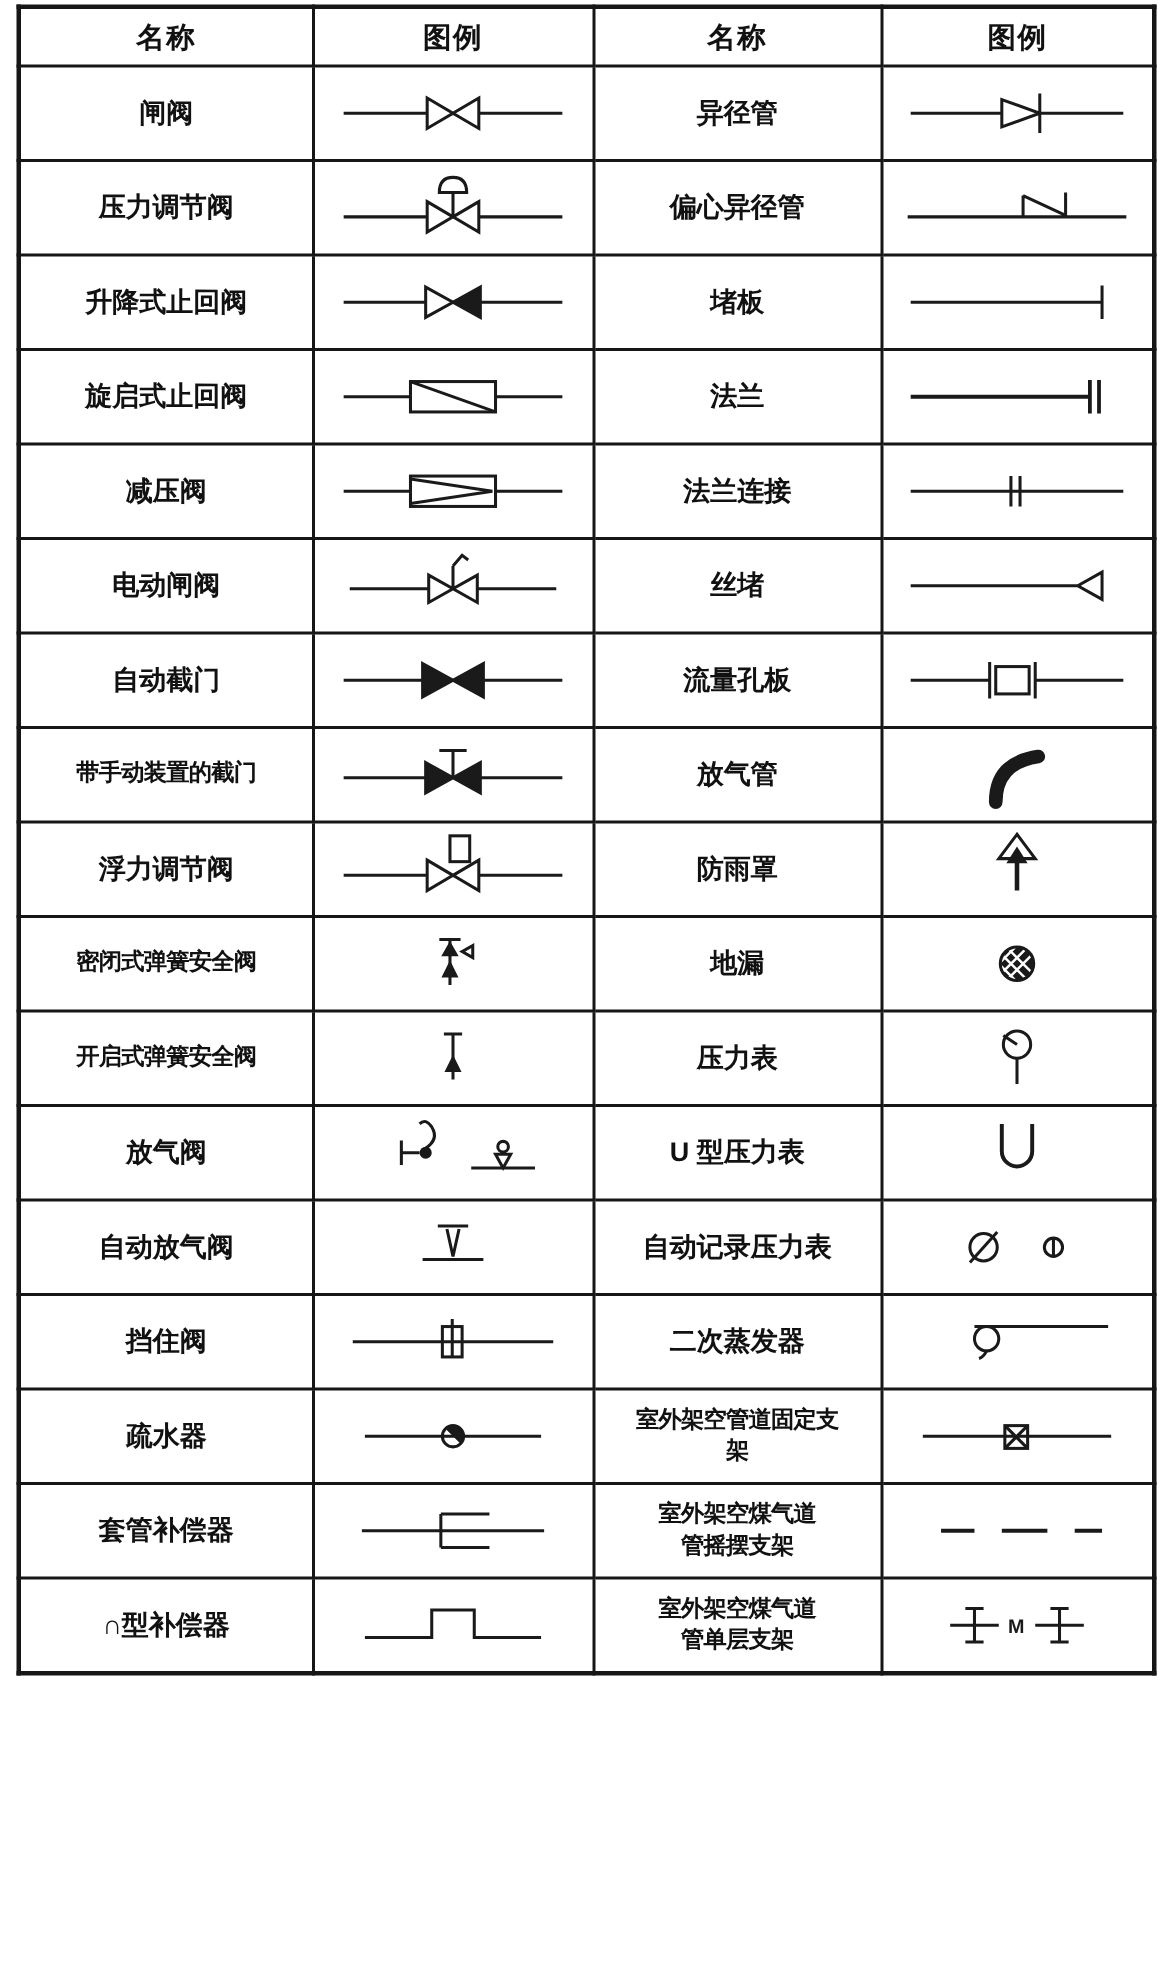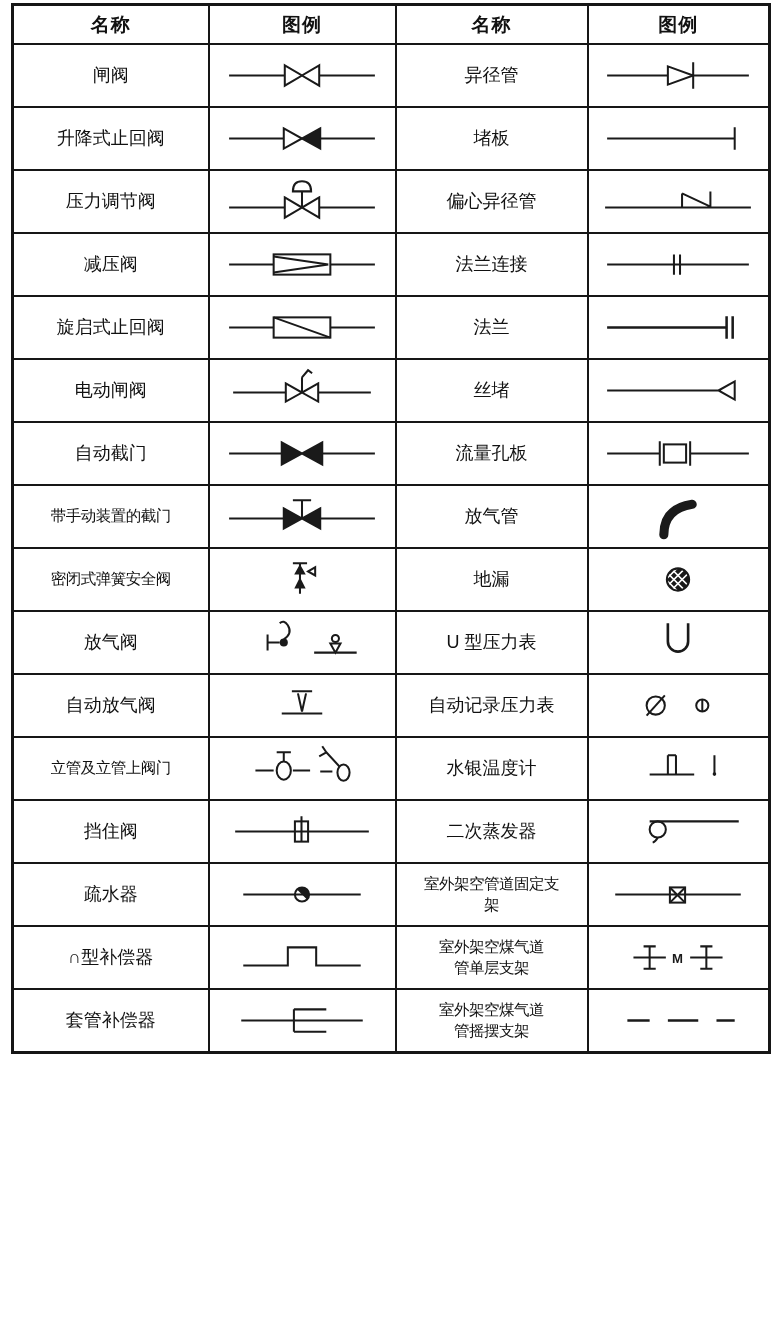--- a/index.html
+++ b/index.html
@@ -3,21 +3,21 @@
 <meta charset="utf-8">
 <style>
   html,body{margin:0;padding:0;background:#ffffff;}
   body{width:779px;height:1317px;font-family:"Liberation Sans","DejaVu Sans",sans-serif;color:#111;}
   .wrap{padding:3px 10px 0 11px;}
   table{border-collapse:collapse;table-layout:fixed;width:757px;border:3px solid #161616;}
   col.c1{width:196px;}col.c2{width:187px;}col.c3{width:192px;}col.c4{width:182px;}
   th,td{border:2px solid #161616;text-align:center;vertical-align:middle;padding:0;overflow:hidden;}
   thead th{height:37px;font-size:19px;font-weight:bold;letter-spacing:1px;}
   tbody td{height:61px;}
-  .name{font-weight:normal;font-size:18px;line-height:1.35;}
+  .name{font-weight:bold;font-size:18px;line-height:1.35;}
   .name.small{font-size:15.5px;letter-spacing:-0.5px;}
   .symcell svg{display:block;margin:0 auto;}
 </style>
 </head>
 <body>
 
 <div class="wrap">
   <table>
     <colgroup>
         <col class="c1">
@@ -47,53 +47,72 @@
             <div class="name">异径管</div>
           </td>
           <td class="symcell">
             <svg width="162" height="57" viewBox="0 0 160 56" xmlns="http://www.w3.org/2000/svg">
               <path stroke="#1a1a1a" stroke-width="2" fill="none" d="M10,28H70 M70,19L95,28L70,37Z M95,15V41 M95,28H150"></path>
             </svg>
           </td>
         </tr>
         <tr>
           <td>
+            <div class="name">压力调节阀</div>
+          </td>
+          <td class="symcell">
+            <svg width="162" height="57" viewBox="0 0 160 56" xmlns="http://www.w3.org/2000/svg">
+              <path stroke="#1a1a1a" stroke-width="2" fill="none" d="M8,34H63 M97,34H152 M63,24L80,34L63,44Z M97,24L80,34L97,44Z M80,34V18"></path>
+              <path stroke="#1a1a1a" stroke-width="2" fill="none" d="M71,18Q71,8 80,8Q89,8 89,18Z"></path>
+            </svg>
+          </td>
+          <td>
+            <div class="name">偏心异径管</div>
+          </td>
+          <td class="symcell">
+            <svg width="162" height="57" viewBox="0 0 160 56" xmlns="http://www.w3.org/2000/svg">
+              <path stroke="#1a1a1a" stroke-width="2" fill="none" d="M8,34H152 M84,34V20 M84,20L112,33 M112,34V18"></path>
+            </svg>
+          </td>
+        </tr>
+        <tr>
+          <td>
             <div class="name">升降式止回阀</div>
           </td>
           <td class="symcell">
             <svg width="162" height="57" viewBox="0 0 160 56" xmlns="http://www.w3.org/2000/svg">
               <path stroke="#1a1a1a" stroke-width="2" fill="none" d="M8,28H62 M98,28H152 M62,18L80,28L62,38Z"></path>
               <path stroke="#1a1a1a" stroke-width="2" fill="#1a1a1a" d="M98,18L80,28L98,38Z"></path>
             </svg>
           </td>
           <td>
             <div class="name">堵板</div>
           </td>
           <td class="symcell">
             <svg width="162" height="57" viewBox="0 0 160 56" xmlns="http://www.w3.org/2000/svg">
               <path stroke="#1a1a1a" stroke-width="2" fill="none" d="M10,28H136 M136,17V39"></path>
             </svg>
           </td>
         </tr>
         <tr>
           <td>
-            <div class="name">压力调节阀</div>
-          </td>
-          <td class="symcell">
-            <svg width="162" height="57" viewBox="0 0 160 56" xmlns="http://www.w3.org/2000/svg">
-              <path stroke="#1a1a1a" stroke-width="2" fill="none" d="M8,34H63 M97,34H152 M63,24L80,34L63,44Z M97,24L80,34L97,44Z M80,34V18"></path>
-              <path stroke="#1a1a1a" stroke-width="2" fill="none" d="M71,18Q71,8 80,8Q89,8 89,18Z"></path>
-            </svg>
-          </td>
-          <td>
-            <div class="name">偏心异径管</div>
-          </td>
-          <td class="symcell">
-            <svg width="162" height="57" viewBox="0 0 160 56" xmlns="http://www.w3.org/2000/svg">
-              <path stroke="#1a1a1a" stroke-width="2" fill="none" d="M8,34H152 M84,34V20 M84,20L112,33 M112,34V18"></path>
+            <div class="name">旋启式止回阀</div>
+          </td>
+          <td class="symcell">
+            <svg width="162" height="57" viewBox="0 0 160 56" xmlns="http://www.w3.org/2000/svg">
+              <path stroke="#1a1a1a" stroke-width="2" fill="none" d="M8,28H52 M108,28H152 M52,18L108,38"></path>
+              <rect x="52" y="18" width="56" height="20" stroke="#1a1a1a" stroke-width="2" fill="none"></rect>
+            </svg>
+          </td>
+          <td>
+            <div class="name">法兰</div>
+          </td>
+          <td class="symcell">
+            <svg width="162" height="57" viewBox="0 0 160 56" xmlns="http://www.w3.org/2000/svg">
+              <path stroke="#1a1a1a" stroke-width="2.5" fill="none" d="M10,28H128 M128,17V39 M134,17V39"></path>
             </svg>
           </td>
         </tr>
         <tr>
           <td>
             <div class="name">减压阀</div>
           </td>
           <td class="symcell">
             <svg width="162" height="57" viewBox="0 0 160 56" xmlns="http://www.w3.org/2000/svg">
               <path stroke="#1a1a1a" stroke-width="2" fill="none" d="M8,28H52 M108,28H152 M52,20L106,28 M52,36L106,28"></path>
@@ -104,39 +123,20 @@
             <div class="name">法兰连接</div>
           </td>
           <td class="symcell">
             <svg width="162" height="57" viewBox="0 0 160 56" xmlns="http://www.w3.org/2000/svg">
               <path stroke="#1a1a1a" stroke-width="2" fill="none" d="M10,28H150 M76,18V38 M82,18V38"></path>
             </svg>
           </td>
         </tr>
         <tr>
           <td>
-            <div class="name">旋启式止回阀</div>
-          </td>
-          <td class="symcell">
-            <svg width="162" height="57" viewBox="0 0 160 56" xmlns="http://www.w3.org/2000/svg">
-              <path stroke="#1a1a1a" stroke-width="2" fill="none" d="M8,28H52 M108,28H152 M52,18L108,38"></path>
-              <rect x="52" y="18" width="56" height="20" stroke="#1a1a1a" stroke-width="2" fill="none"></rect>
-            </svg>
-          </td>
-          <td>
-            <div class="name">法兰</div>
-          </td>
-          <td class="symcell">
-            <svg width="162" height="57" viewBox="0 0 160 56" xmlns="http://www.w3.org/2000/svg">
-              <path stroke="#1a1a1a" stroke-width="2.5" fill="none" d="M10,28H128 M128,17V39 M134,17V39"></path>
-            </svg>
-          </td>
-        </tr>
-        <tr>
-          <td>
             <div class="name">电动闸阀</div>
           </td>
           <td class="symcell">
             <svg width="162" height="57" viewBox="0 0 160 56" xmlns="http://www.w3.org/2000/svg">
               <path stroke="#1a1a1a" stroke-width="2" fill="none" d="M12,30H64 M96,30H148 M64,21L80,30L64,39Z M96,21L80,30L96,39Z M80,30V15 M80,15L86,8L90,11"></path>
             </svg>
           </td>
           <td>
             <div class="name">丝堵</div>
           </td>
@@ -175,20 +175,41 @@
               <path stroke="#1a1a1a" stroke-width="2" fill="none" d="M8,30H62 M98,30H152 M80,30V12 M71,12H89"></path>
               <path stroke="#1a1a1a" stroke-width="2" fill="#1a1a1a" d="M62,20L80,30L62,40Z M98,20L80,30L98,40Z"></path>
             </svg>
           </td>
           <td>
             <div class="name">放气管</div>
           </td>
           <td class="symcell">
             <svg width="162" height="57" viewBox="0 0 160 56" xmlns="http://www.w3.org/2000/svg">
               <path stroke="#1a1a1a" stroke-width="9" stroke-linecap="round" fill="none" d="M66,46C66,30 74,19 94,16"></path>
+            </svg>
+          </td>
+        </tr>
+        <tr>
+          <td>
+            <div class="name">浮力调节阀</div>
+          </td>
+          <td class="symcell">
+            <svg width="162" height="57" viewBox="0 0 160 56" xmlns="http://www.w3.org/2000/svg">
+              <path stroke="#1a1a1a" stroke-width="2" fill="none" d="M8,32H63 M97,32H152 M63,22L80,32L63,42Z M97,22L80,32L97,42Z"></path>
+              <rect x="78" y="6" width="13" height="17" stroke="#1a1a1a" stroke-width="2" fill="none"></rect>
+            </svg>
+          </td>
+          <td>
+            <div class="name">防雨罩</div>
+          </td>
+          <td class="symcell">
+            <svg width="162" height="57" viewBox="0 0 160 56" xmlns="http://www.w3.org/2000/svg">
+              <path stroke="#1a1a1a" stroke-width="2" fill="none" d="M80,5L68,21H92Z"></path>
+              <path stroke="#1a1a1a" stroke-width="3" fill="none" d="M80,42V22"></path>
+              <path fill="#1a1a1a" d="M80,13L73,24H87Z"></path>
             </svg>
           </td>
         </tr>
         <tr>
           <td>
             <div class="name small">密闭式弹簧安全阀</div>
           </td>
           <td class="symcell">
             <svg width="162" height="57" viewBox="0 0 160 56" xmlns="http://www.w3.org/2000/svg">
               <path stroke="#1a1a1a" stroke-width="2" fill="none" d="M78,12V42 M71,12H85"></path>
@@ -209,20 +230,40 @@
               <circle cx="80" cy="28" r="11" fill="#1a1a1a"></circle>
               <g clip-path="url(#fdclip)" stroke="#ffffff" stroke-width="1.6">
                 <path d="M60,36L92,4 M68,44L100,12 M64,40L96,8 M60,20L92,52 M68,12L100,44 M64,16L96,48"></path>
               </g>
               <circle cx="80" cy="28" r="11" stroke="#1a1a1a" stroke-width="2" fill="none"></circle>
             </svg>
           </td>
         </tr>
         <tr>
           <td>
+            <div class="name small">开启式弹簧安全阀</div>
+          </td>
+          <td class="symcell">
+            <svg width="162" height="57" viewBox="0 0 160 56" xmlns="http://www.w3.org/2000/svg">
+              <path stroke="#1a1a1a" stroke-width="2" fill="none" d="M80,12V42 M74,12H86"></path>
+              <path stroke="#1a1a1a" stroke-width="2" fill="#1a1a1a" d="M80,28L76,36H84Z"></path>
+            </svg>
+          </td>
+          <td>
+            <div class="name">压力表</div>
+          </td>
+          <td class="symcell">
+            <svg width="162" height="57" viewBox="0 0 160 56" xmlns="http://www.w3.org/2000/svg">
+              <circle cx="80" cy="19" r="9" stroke="#1a1a1a" stroke-width="2" fill="none"></circle>
+              <path stroke="#1a1a1a" stroke-width="2" fill="none" d="M80,28V45 M80,19L71,13"></path>
+            </svg>
+          </td>
+        </tr>
+        <tr>
+          <td>
             <div class="name">放气阀</div>
           </td>
           <td class="symcell">
             <svg width="162" height="57" viewBox="0 0 160 56" xmlns="http://www.w3.org/2000/svg">
               <path stroke="#1a1a1a" stroke-width="2" fill="none" d="M46,20V36 M46,28H58"></path>
               <circle cx="62" cy="28" r="4" fill="#1a1a1a"></circle>
               <path stroke="#1a1a1a" stroke-width="2" fill="none" d="M62,25Q71,19 66,11Q62,5 58,9"></path>
               <path stroke="#1a1a1a" stroke-width="2" fill="none" d="M92,38H134 M113,38L108,29H118Z"></path>
               <circle cx="113" cy="24" r="3.5" stroke="#1a1a1a" stroke-width="2" fill="none"></circle>
             </svg>
@@ -252,42 +293,20 @@
             <svg width="162" height="57" viewBox="0 0 160 56" xmlns="http://www.w3.org/2000/svg">
               <circle cx="58" cy="28" r="9" stroke="#1a1a1a" stroke-width="2" fill="none"></circle>
               <path stroke="#1a1a1a" stroke-width="2" fill="none" d="M49,38L67,18"></path>
               <circle cx="104" cy="28" r="6" stroke="#1a1a1a" stroke-width="2" fill="none"></circle>
               <path stroke="#1a1a1a" stroke-width="2" fill="none" d="M104,22V34"></path>
             </svg>
           </td>
         </tr>
         <tr>
           <td>
-            <div class="name small">立管及立管上阀门</div>
-          </td>
-          <td class="symcell">
-            <svg width="162" height="57" viewBox="0 0 160 56" xmlns="http://www.w3.org/2000/svg">
-              <path stroke="#1a1a1a" stroke-width="2" fill="none" d="M34,30H52 M71,30H88 M62,21V12 M55,12H69"></path>
-              <ellipse cx="62" cy="30" rx="7" ry="9" stroke="#1a1a1a" stroke-width="2" fill="none"></ellipse>
-              <path stroke="#1a1a1a" stroke-width="2" fill="none" d="M98,31H110 M117,26L104,12 M104,12L97,16 M104,12L100,6"></path>
-              <ellipse cx="121" cy="32" rx="6" ry="8" stroke="#1a1a1a" stroke-width="2" fill="none"></ellipse>
-            </svg>
-          </td>
-          <td>
-            <div class="name">水银温度计</div>
-          </td>
-          <td class="symcell">
-            <svg width="162" height="57" viewBox="0 0 160 56" xmlns="http://www.w3.org/2000/svg">
-              <path stroke="#1a1a1a" stroke-width="2" fill="none" d="M52,34H96 M70,34V15 M78,34V15 M70,15H78 M116,15V33"></path>
-              <circle cx="116" cy="33.5" r="1.8" fill="#1a1a1a"></circle>
-            </svg>
-          </td>
-        </tr>
-        <tr>
-          <td>
             <div class="name">挡住阀</div>
           </td>
           <td class="symcell">
             <svg width="162" height="57" viewBox="0 0 160 56" xmlns="http://www.w3.org/2000/svg">
               <path stroke="#1a1a1a" stroke-width="2" fill="none" d="M14,28H146 M79.5,13V38"></path>
               <rect x="73" y="18" width="13" height="20" stroke="#1a1a1a" stroke-width="2" fill="none"></rect>
             </svg>
           </td>
           <td>
             <div class="name">二次蒸发器</div>
@@ -315,50 +334,50 @@
           </td>
           <td class="symcell">
             <svg width="162" height="57" viewBox="0 0 160 56" xmlns="http://www.w3.org/2000/svg">
               <path stroke="#1a1a1a" stroke-width="2" fill="none" d="M18,28H142 M72,21L87,36 M87,21L72,36"></path>
               <rect x="72" y="21" width="15" height="15" stroke="#1a1a1a" stroke-width="2" fill="none"></rect>
             </svg>
           </td>
         </tr>
         <tr>
           <td>
+            <div class="name">套管补偿器</div>
+          </td>
+          <td class="symcell">
+            <svg width="162" height="57" viewBox="0 0 160 56" xmlns="http://www.w3.org/2000/svg">
+              <path stroke="#1a1a1a" stroke-width="2" fill="none" d="M20,28H72 M72,17V39 M72,17H104 M72,39H104 M72,28H140"></path>
+            </svg>
+          </td>
+          <td>
+            <div class="name small">室外架空煤气道<br>管摇摆支架</div>
+          </td>
+          <td class="symcell">
+            <svg width="162" height="57" viewBox="0 0 160 56" xmlns="http://www.w3.org/2000/svg">
+              <path stroke="#1a1a1a" stroke-width="2.5" fill="none" d="M30,28H52 M70,28H100 M118,28H136"></path>
+            </svg>
+          </td>
+        </tr>
+        <tr>
+          <td>
             <div class="name">∩型补偿器</div>
           </td>
           <td class="symcell">
             <svg width="162" height="57" viewBox="0 0 160 56" xmlns="http://www.w3.org/2000/svg">
               <path stroke="#1a1a1a" stroke-width="2" fill="none" d="M22,36H66V18H94V36H138"></path>
             </svg>
           </td>
           <td>
             <div class="name small">室外架空煤气道<br>管单层支架</div>
           </td>
           <td class="symcell">
             <svg width="162" height="57" viewBox="0 0 160 56" xmlns="http://www.w3.org/2000/svg">
               <path stroke="#1a1a1a" stroke-width="2" fill="none" d="M46,17H58 M46,39H58 M52,17V39 M36,28H68 M102,17H114 M102,39H114 M108,17V39 M92,28H124"></path>
               <text x="74" y="33" font-size="13" font-weight="bold" fill="#1a1a1a" font-family="Liberation Sans, sans-serif">M</text>
-            </svg>
-          </td>
-        </tr>
-        <tr>
-          <td>
-            <div class="name">套管补偿器</div>
-          </td>
-          <td class="symcell">
-            <svg width="162" height="57" viewBox="0 0 160 56" xmlns="http://www.w3.org/2000/svg">
-              <path stroke="#1a1a1a" stroke-width="2" fill="none" d="M20,28H72 M72,17V39 M72,17H104 M72,39H104 M72,28H140"></path>
-            </svg>
-          </td>
-          <td>
-            <div class="name small">室外架空煤气道<br>管摇摆支架</div>
-          </td>
-          <td class="symcell">
-            <svg width="162" height="57" viewBox="0 0 160 56" xmlns="http://www.w3.org/2000/svg">
-              <path stroke="#1a1a1a" stroke-width="2.5" fill="none" d="M30,28H52 M70,28H100 M118,28H136"></path>
             </svg>
           </td>
         </tr>
       </tbody>
   </table>
 </div>
 
 </body></html>

